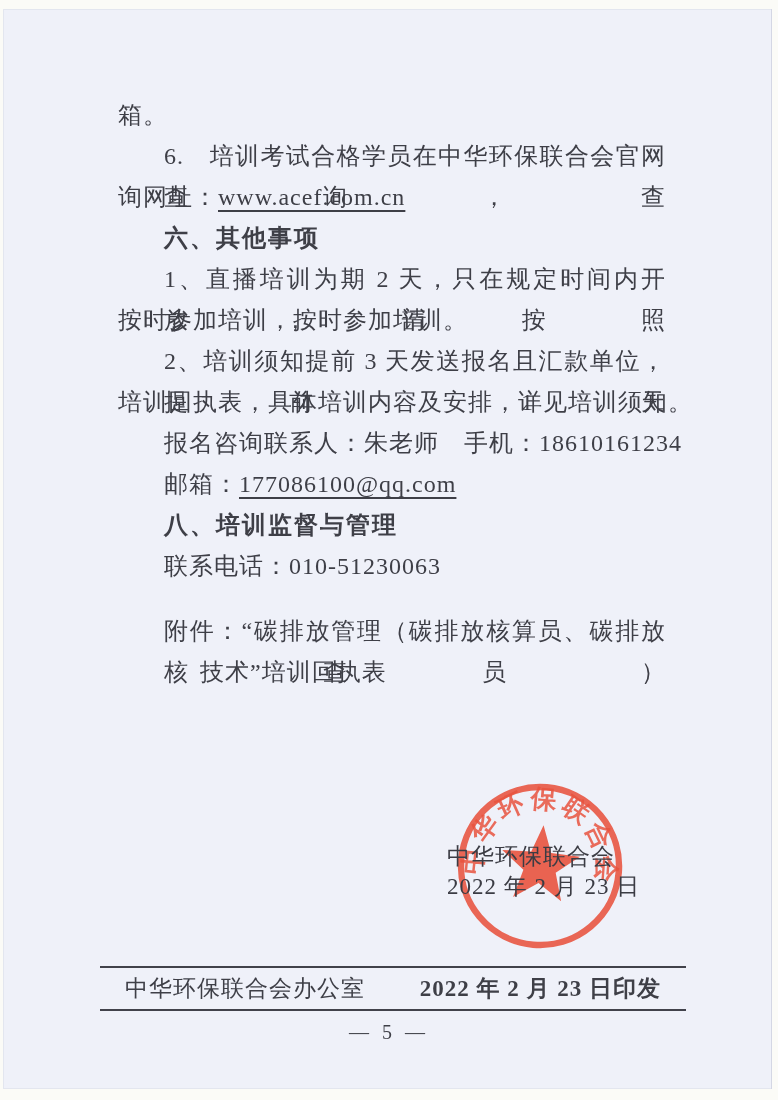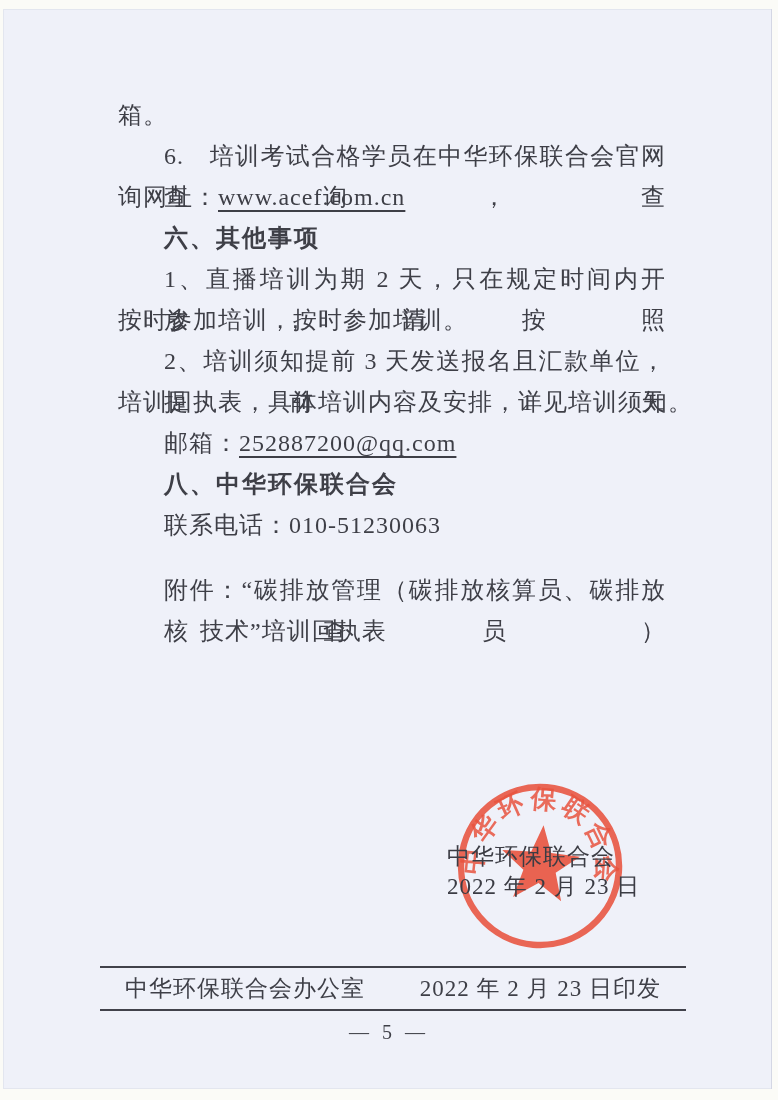--- a/index.html
+++ b/index.html
@@ -55,21 +55,21 @@
   .footer{
     position:absolute;left:100px;top:966px;width:586px;height:41px;
     box-sizing:content-box;
     border-top:2px solid #41424b;
     border-bottom:2px solid #41424b;
     display:flex;align-items:center;justify-content:space-between;
     padding:0;
     z-index:3;color:#3e3f47;font-size:23px;letter-spacing:1px;
   }
   .footer .left{padding-left:25px;}
-  .footer .right{padding-right:25px;}
+  .footer .right{padding-right:25px;font-weight:bold;}
   .pagenum{
     position:absolute;left:0;right:0;top:1021px;text-align:center;
     color:#3e3f47;font-size:20px;letter-spacing:4px;z-index:3;
   }
   svg text{
     font-family:"Liberation Serif","DejaVu Serif",serif;
     font-weight:600;
   }
 </style>
 </head>
@@ -81,22 +81,23 @@
 
   <div class="content">
     <div class="ln">箱。</div>
     <div class="ln stretch ind">6.　培训考试合格学员在中华环保联合会官网查询，查</div>
     <div class="ln"><span>询网址：</span><span class="link">www.acef.com.cn</span></div>
     <div class="ln h ind">六、其他事项</div>
     <div class="ln stretch ind">1、直播培训为期 2 天，只在规定时间内开放，请按照</div>
     <div class="ln">按时参加培训，按时参加培训。</div>
     <div class="ln stretch ind">2、培训须知提前 3 天发送报名且汇款单位，提前 1 天</div>
     <div class="ln">培训回执表，具体培训内容及安排，详见培训须知。</div>
-    <div class="ln ind"><span>邮箱：</span><span class="link">252887200@qq.com</span></div>
-    <div class="ln h ind">八、中华环保联合会</div>
+    <div class="ln ind">报名咨询联系人：朱老师　手机：18610161234</div>
+    <div class="ln ind"><span>邮箱：</span><span class="link">177086100@qq.com</span></div>
+    <div class="ln h ind">八、培训监督与管理</div>
     <div class="ln ind">联系电话：010-51230063</div>
     <div class="ln stretch ind gap-attach">附件：“碳排放管理（碳排放核算员、碳排放核查员）</div>
     <div class="ln ind3">技术”培训回执表</div>
   </div>
 
   <div class="seal">
     <svg width="168" height="168" viewBox="0 0 168 168">
       <circle cx="84" cy="84" r="79" fill="none" stroke="#e8462f" stroke-width="6.5" opacity="0.88"></circle>
       <polygon fill="#e8462f" opacity="0.9" points="84,43 94,70.2 123,71.3 100.2,89.3 108.1,117.2 84,101 59.9,117.2 67.8,89.3 45,71.3 74,70.2"></polygon>
       <defs>

